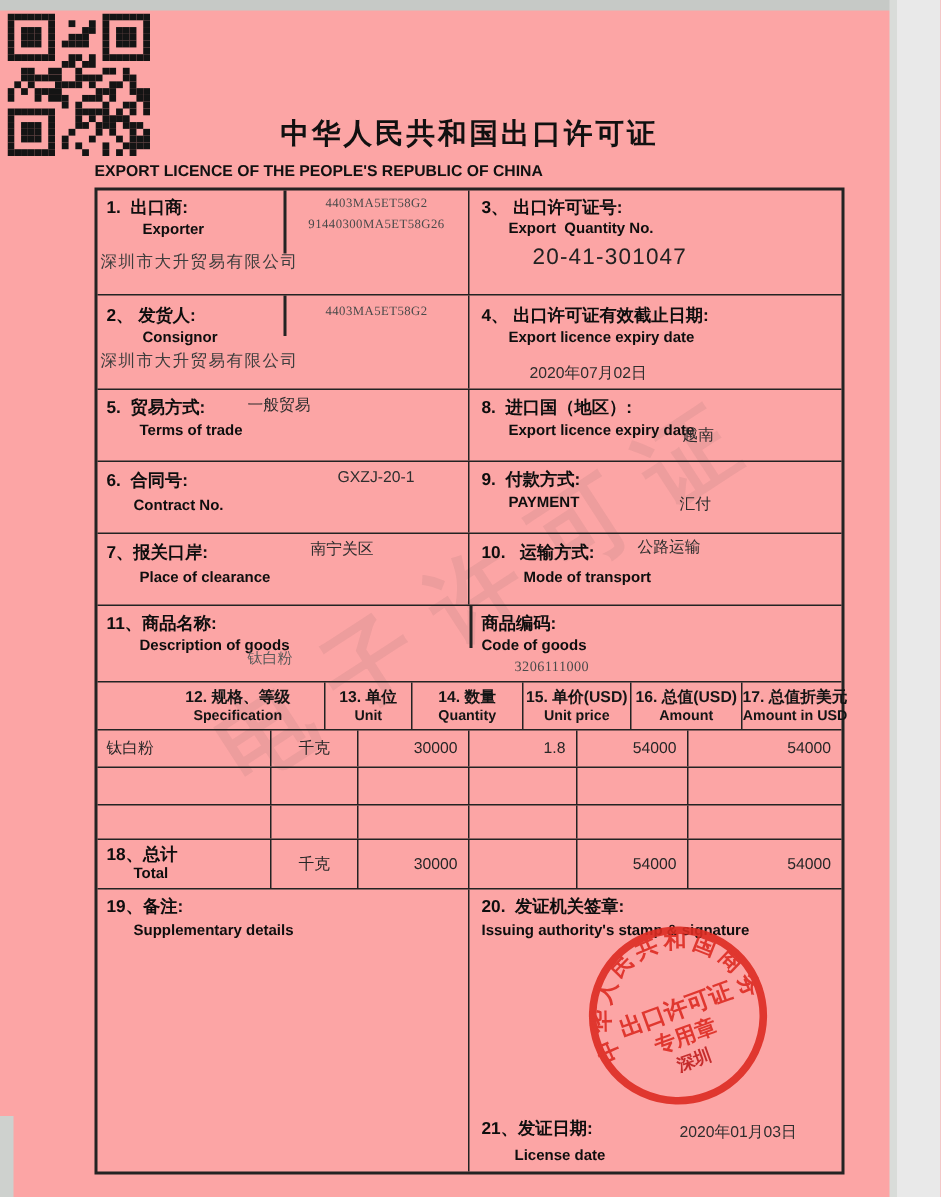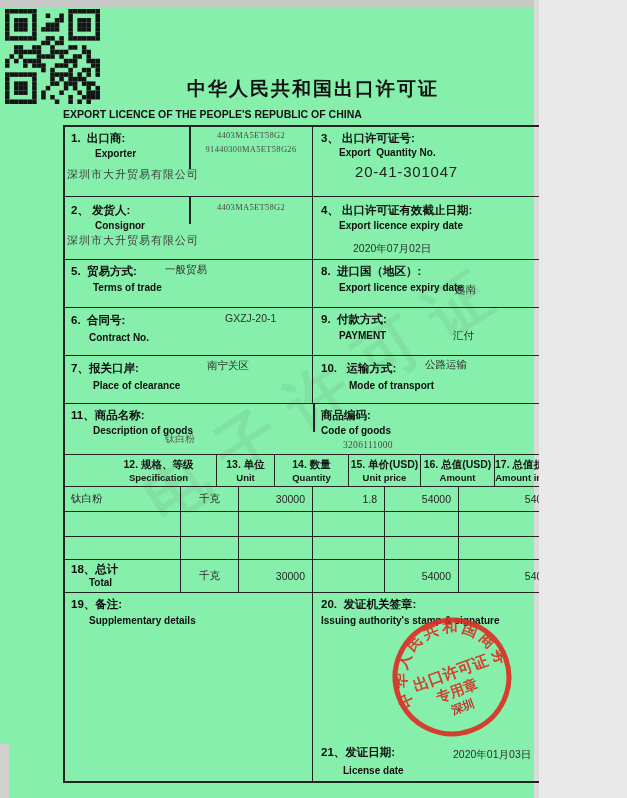--- a/index.html
+++ b/index.html
@@ -1,17 +1,17 @@
 <!DOCTYPE html>
 <html><head>
 <meta charset="utf-8">
 <style>
   * { margin:0; padding:0; box-sizing:border-box; }
   body { background:#e9e9e9; font-family:"Liberation Sans", sans-serif; }
-  .page { position:relative; width:539px; height:798px; background:#86efac; overflow:hidden;
+  .page { position:relative; width:598px; height:798px; background:#fca5a5; overflow:hidden;
           color:#151515; }
   .strip-top { position:absolute; left:0; top:0; width:627px; height:7px; background:#c6c9c6; }
   .strip-right { position:absolute; right:0; top:0; width:5px; height:798px; background:#d9dcd9; }
   .strip-bl { position:absolute; left:0; top:744px; width:9px; height:54px; background:#ced1ce; }
 
   .qr { position:absolute; left:5px; top:9px; width:95px; height:95px; }
   .qr svg { width:100%; height:100%; }
 
   .title-cn { position:absolute; left:63px; top:76px; width:500px; text-align:center;
               font-size:19px; font-weight:700; letter-spacing:2px; color:#111; }

